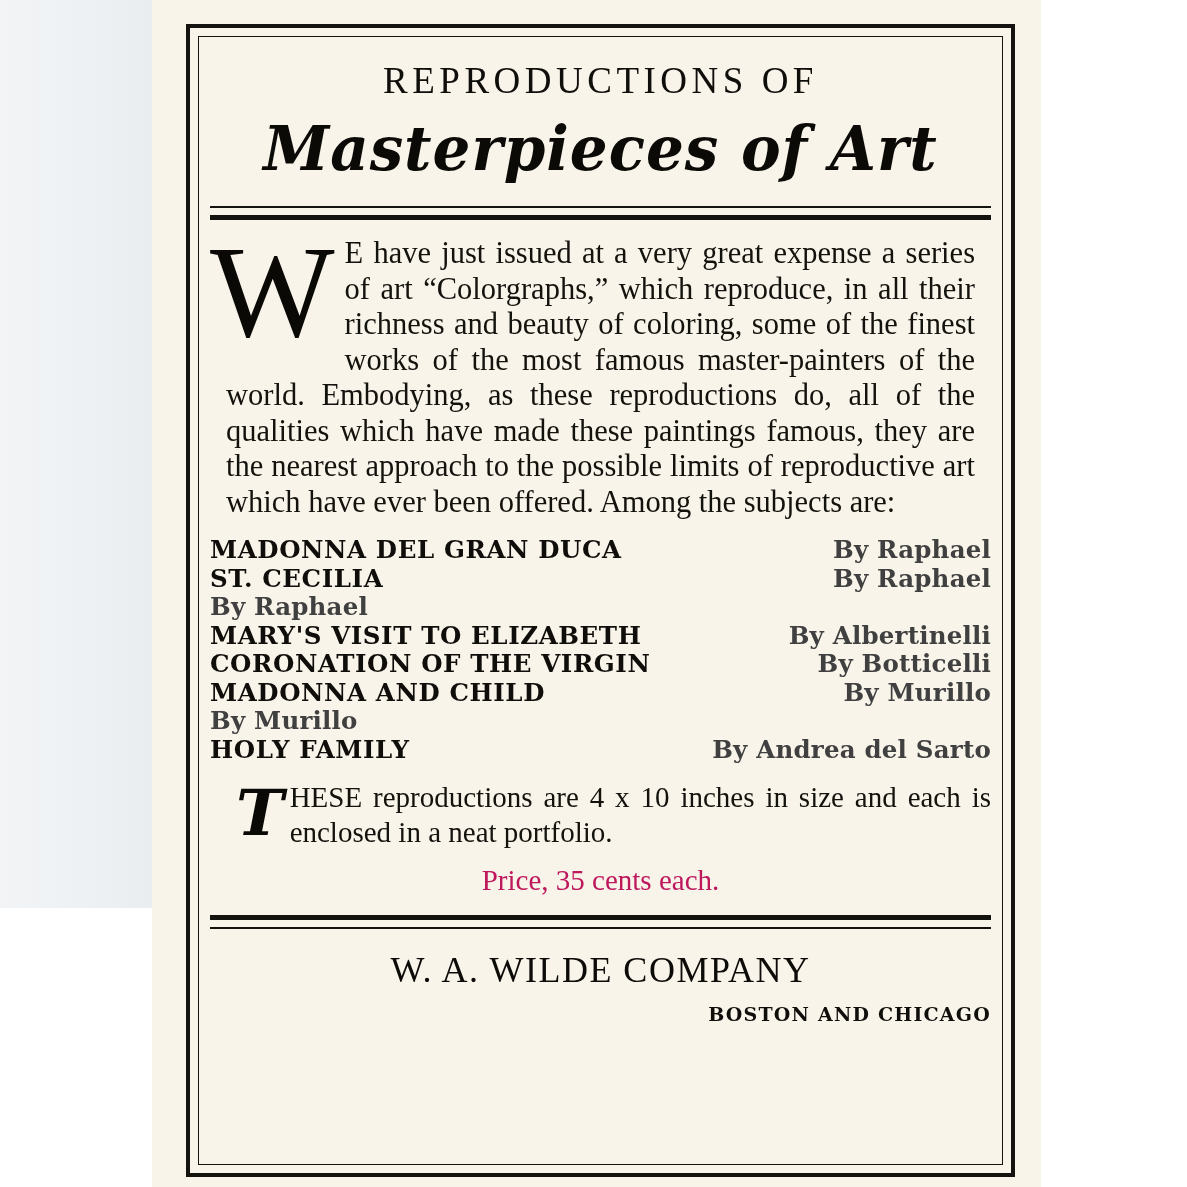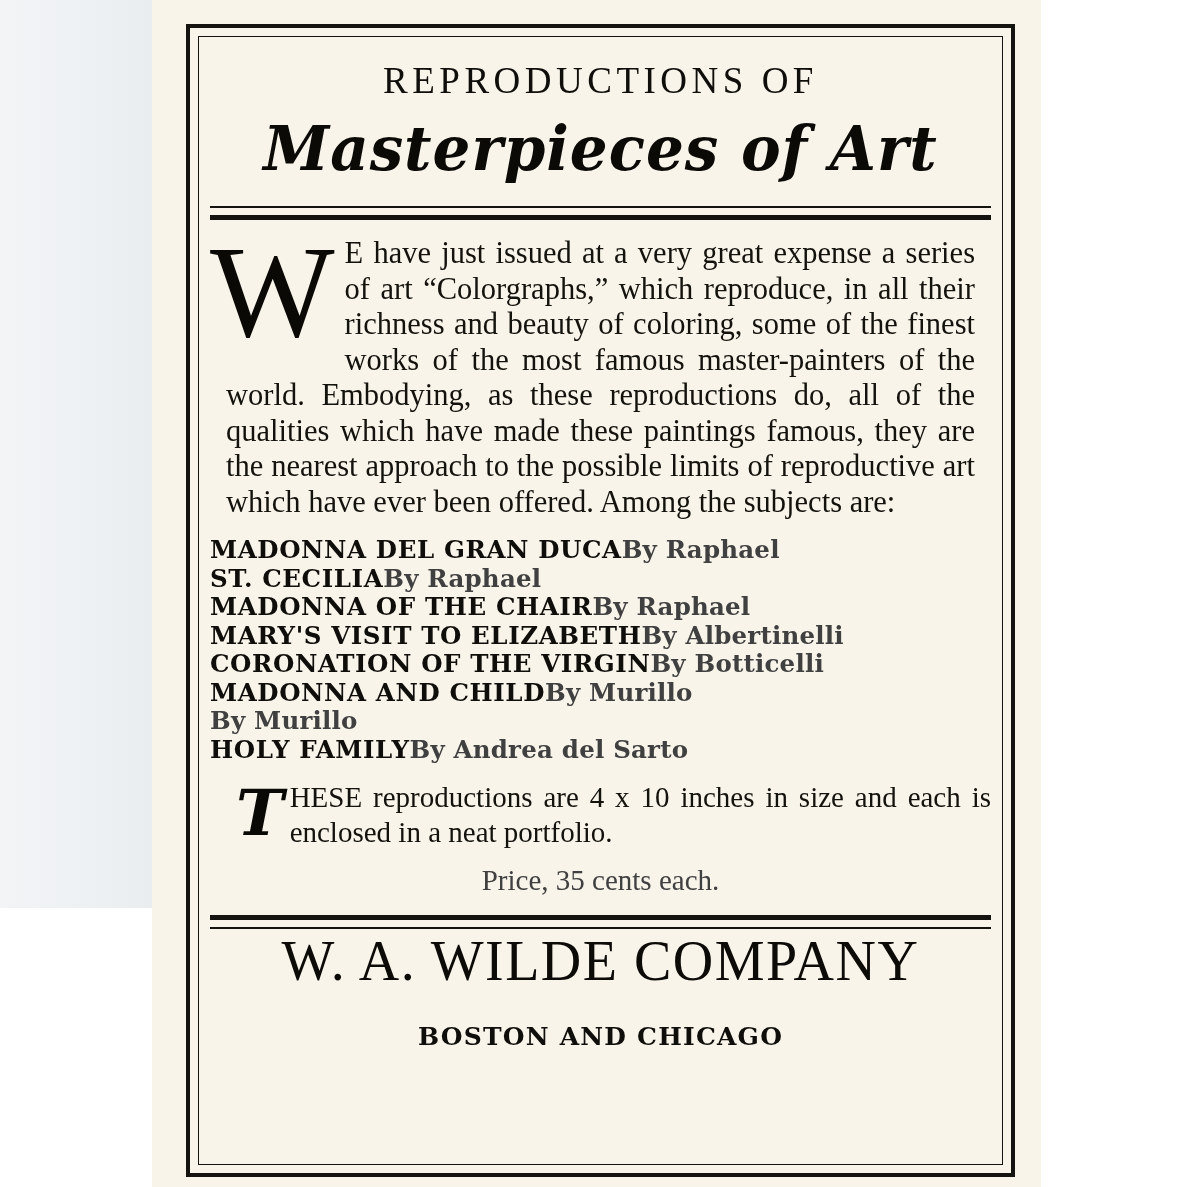--- a/index.html
+++ b/index.html
@@ -147,21 +147,21 @@
   .body-copy p { margin: 16px; }
 
   
   .listings {
     margin-top: 10px;
     font-family: "DejaVu Serif", serif;
   }
   .listing-row {
     display: flex;
     align-items: baseline;
-    justify-content: flex-start;
+    justify-content: space-between;
     line-height: 28.5px;
     white-space: nowrap;
   }
   .listing-title {
     font-weight: 700;
     font-size: 24.5px;
     letter-spacing: 0.6px;
     color: #100e0a;
   }
   .listing-artist {
@@ -190,40 +190,41 @@
     font-size: 64px;
     line-height: 58px;
     margin: 4px 6px 0 26px;
     color: #0b0906;
   }
   .price {
     text-align: center;
     font-family: "Liberation Serif", serif;
     font-size: 29px;
     margin-top: 14px;
-    color: #404040;
+    color: #be185d;
   }
 
   .rule-pair-bottom { margin-top: 18px; }
 
   
   .company {
     text-align: center;
     font-family: "Liberation Serif", serif;
-    font-size: 56px;
+    font-size: 36px;
     letter-spacing: 1.5px;
+    margin-top: 20px;
     color: #0d0b08;
   }
   .cities {
-    text-align: center;
+    text-align: right;
     font-family: "DejaVu Serif", serif;
     font-weight: 700;
-    font-size: 25px;
+    font-size: 19px;
     letter-spacing: 1.2px;
-    margin-top: 29px;
+    margin-top: 12px;
     color: #100e0a;
   }
 </style>
 </head>
 <body>
 
 <div id="scan">
   <div class="paper">
 
     <div class="frame-outer">
@@ -248,21 +249,20 @@
       <div class="listings">
         <div class="listing-row">
           <span class="listing-title">MADONNA DEL GRAN DUCA</span>
           <span class="listing-artist">By Raphael</span>
         </div>
         <div class="listing-row">
           <span class="listing-title">ST. CECILIA</span>
           <span class="listing-artist">By Raphael</span>
         </div>
         <div class="listing-row">
-          <span class="listing-title">MADONNA OF THE CHAIR</span>
           <span class="listing-artist">By Raphael</span>
         </div>
         <div class="listing-row">
           <span class="listing-title">MARY'S VISIT TO ELIZABETH</span>
           <span class="listing-artist">By Albertinelli</span>
         </div>
         <div class="listing-row">
           <span class="listing-title">CORONATION OF THE VIRGIN</span>
           <span class="listing-artist">By Botticelli</span>
         </div>

